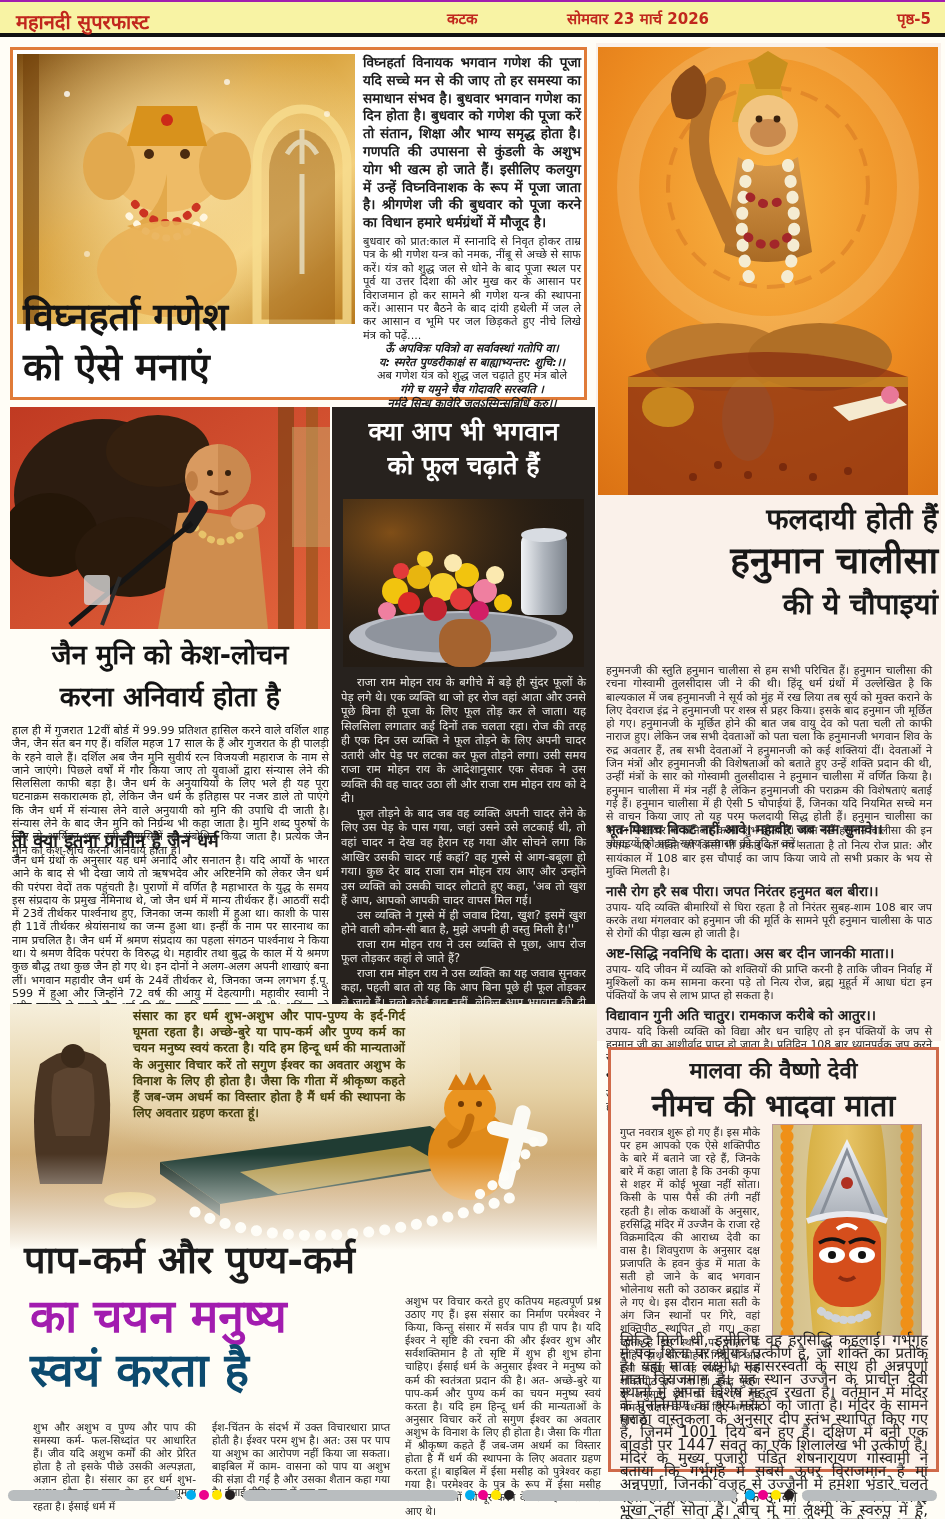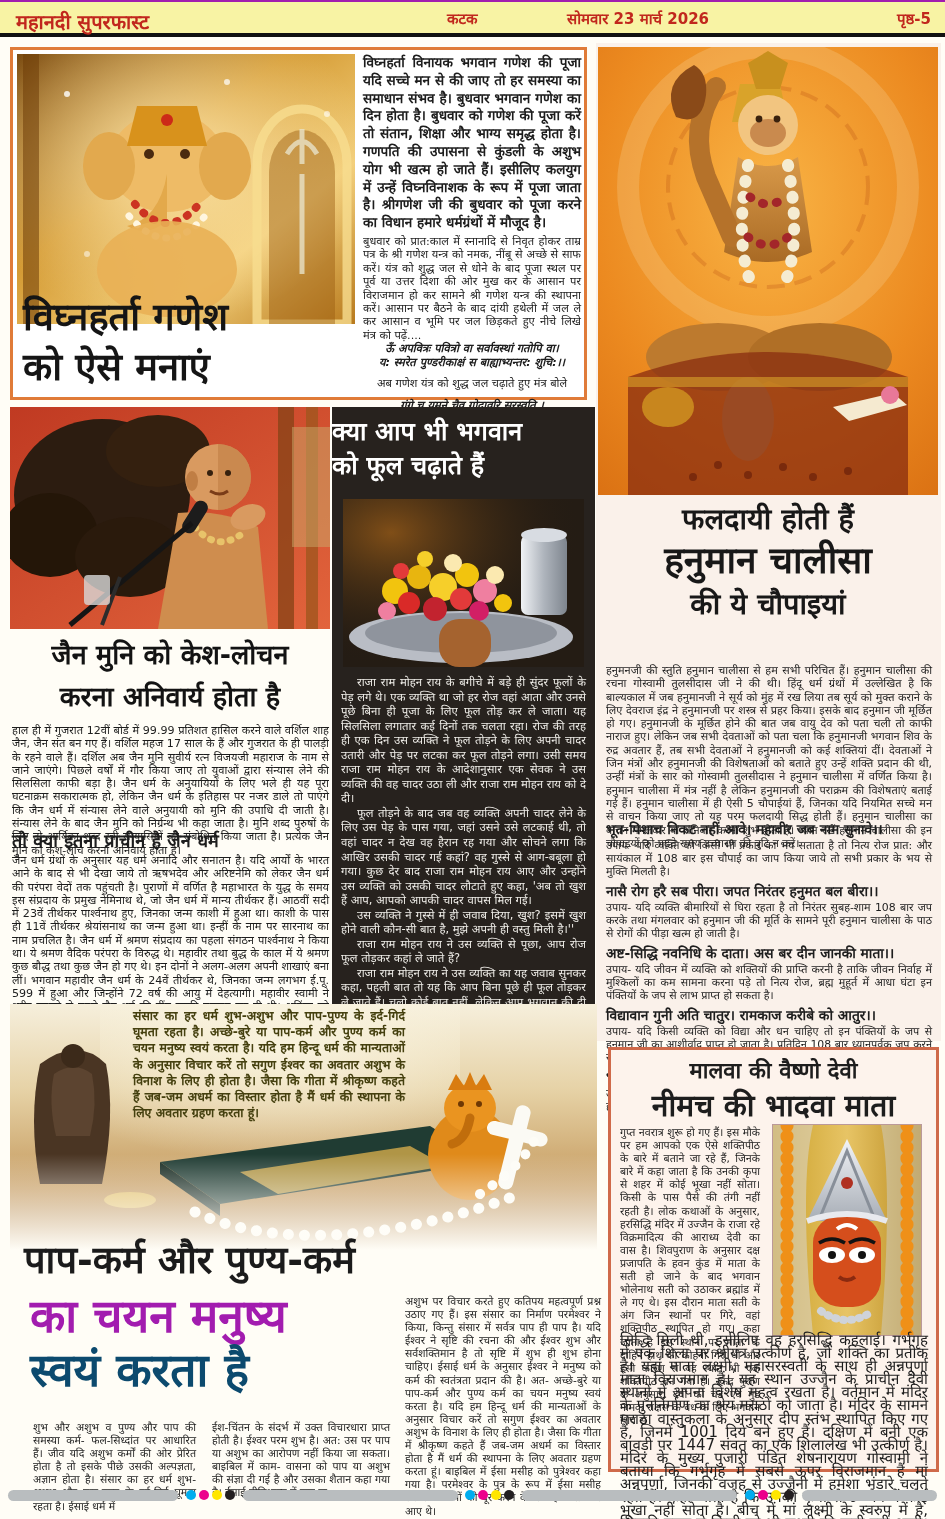--- a/index.html
+++ b/index.html
@@ -19,42 +19,42 @@
   
   #gbox{position:absolute;left:10px;top:47px;width:577px;height:353px;background:#fff;
         border:3px solid #e07b38;}
   #gphoto{position:absolute;left:4px;top:4px;width:338px;height:270px;}
   #ghead{position:absolute;left:10px;top:242px;width:330px;font-size:38px;line-height:50px;
          font-weight:bold;color:#151515;}
   #gtext{position:absolute;left:350px;top:4px;width:218px;}
   #gintro{font-size:13.6px;line-height:17.8px;font-weight:bold;text-align:justify;margin:0;}
   #gbody{font-size:11.2px;line-height:13.4px;text-align:justify;margin:3px 0 0 0;}
   .mantra{font-size:11.2px;line-height:13.6px;text-align:center;margin:0;font-weight:bold;font-style:italic;}
-  .mantra-plain{font-size:11.2px;line-height:13.6px;text-align:center;margin:8px;}
+  .mantra-plain{font-size:11.2px;line-height:13.6px;text-align:center;margin:0;}
   
   #hphoto{position:absolute;left:598px;top:47px;width:340px;height:448px;}
-  #hhead{position:absolute;left:598px;top:500px;width:340px;text-align:center;font-weight:bold;color:#181818;}
+  #hhead{position:absolute;left:598px;top:500px;width:340px;text-align:right;font-weight:bold;color:#181818;}
   #hhead .l1{font-size:29px;line-height:38px;}
   #hhead .l2{font-size:37px;line-height:46px;}
   #hhead .l3{font-size:29px;line-height:40px;}
   #hintro{position:absolute;left:606px;top:664px;width:326px;font-size:11px;line-height:13.3px;
           text-align:justify;}
   #chaupais{position:absolute;left:606px;top:816px;width:326px;}
   .verse{font-size:13.8px;font-weight:bold;line-height:17px;margin:5px 0 1px 0;}
   .upay{font-size:10.9px;line-height:13px;text-align:justify;margin:0;}
   
   #jphoto{position:absolute;left:10px;top:407px;width:320px;height:222px;}
   #jhead{position:absolute;left:10px;top:634px;width:320px;font-size:27px;line-height:42px;
          font-weight:bold;text-align:center;color:#131313;}
   #jbody1{position:absolute;left:12px;top:724px;width:317px;font-size:11.1px;line-height:13.3px;text-align:justify;}
   #jsub{position:absolute;left:12px;top:828px;width:317px;font-size:18px;font-weight:bold;}
   #jbody2{position:absolute;left:12px;top:854px;width:317px;font-size:11.1px;line-height:13.3px;text-align:justify;}
   
   #fbox{position:absolute;left:332px;top:407px;width:263px;height:598px;background:#27221e;color:#efede8;}
-  #fhead{position:absolute;left:0;top:8px;width:263px;font-weight:bold;
+  #fhead{position:absolute;left:0;top:8px;width:263px;text-align:center;font-weight:bold;
          font-size:25px;line-height:34px;color:#fff;}
   #fphoto{position:absolute;left:11px;top:92px;width:241px;height:168px;}
   #fbody{position:absolute;left:9px;top:268px;width:245px;font-size:11.4px;line-height:14.55px;text-align:justify;}
   #fbody p{margin:0;text-indent:16px;}
   
   #kphoto{position:absolute;left:10px;top:1004px;width:587px;height:246px;}
   #koverlay{position:absolute;left:133px;top:1008px;width:272px;font-size:12.4px;line-height:16.2px;
             font-weight:600;color:#45400f;text-align:justify;}
   #khead1{position:absolute;left:24px;top:1236px;width:400px;font-size:38px;line-height:48px;
           font-weight:bold;color:#1b1b1b;}

